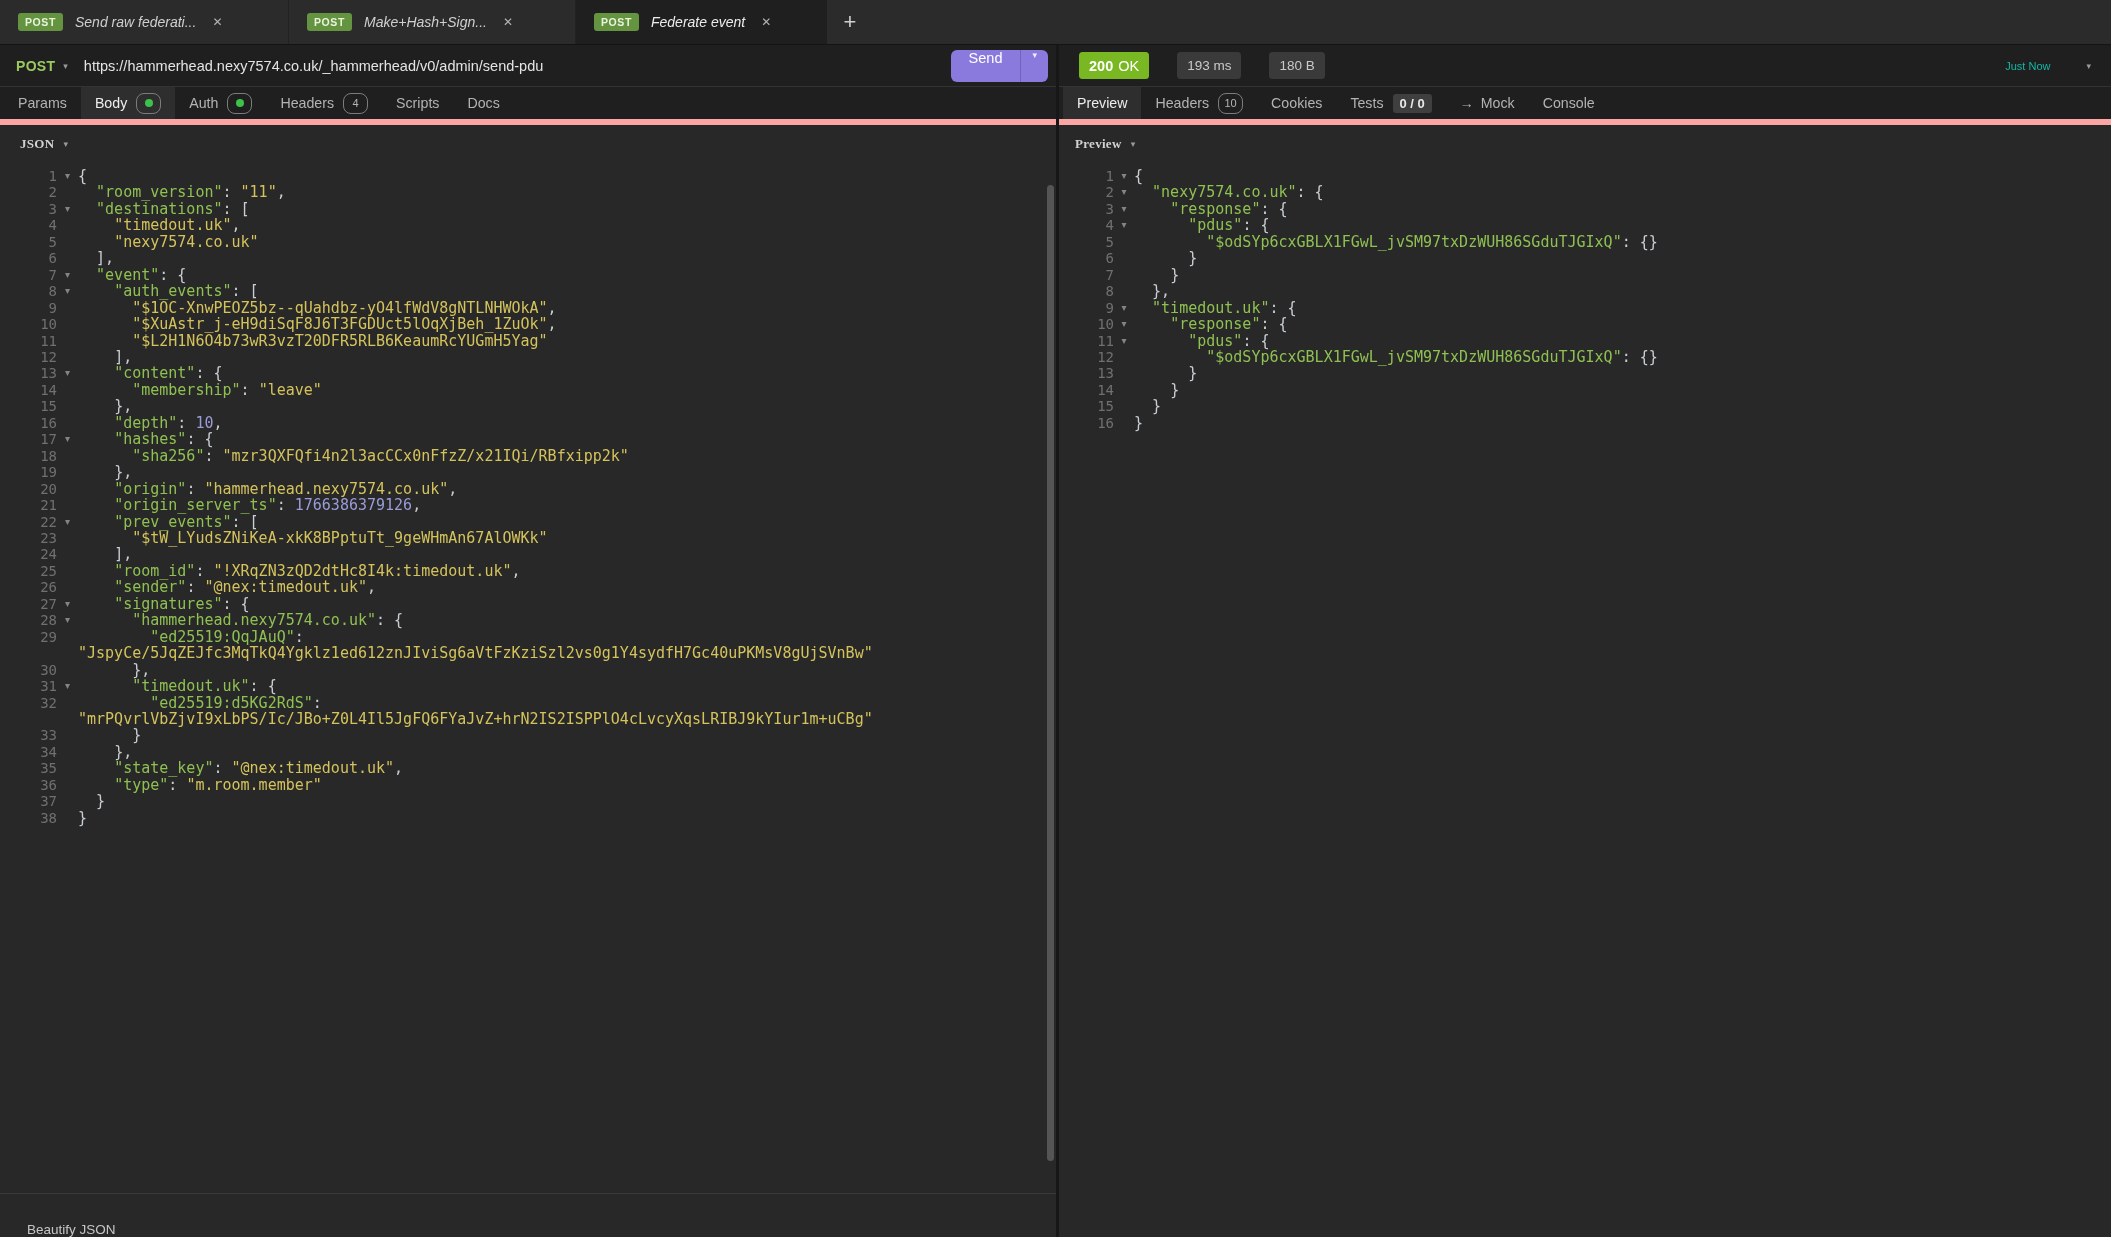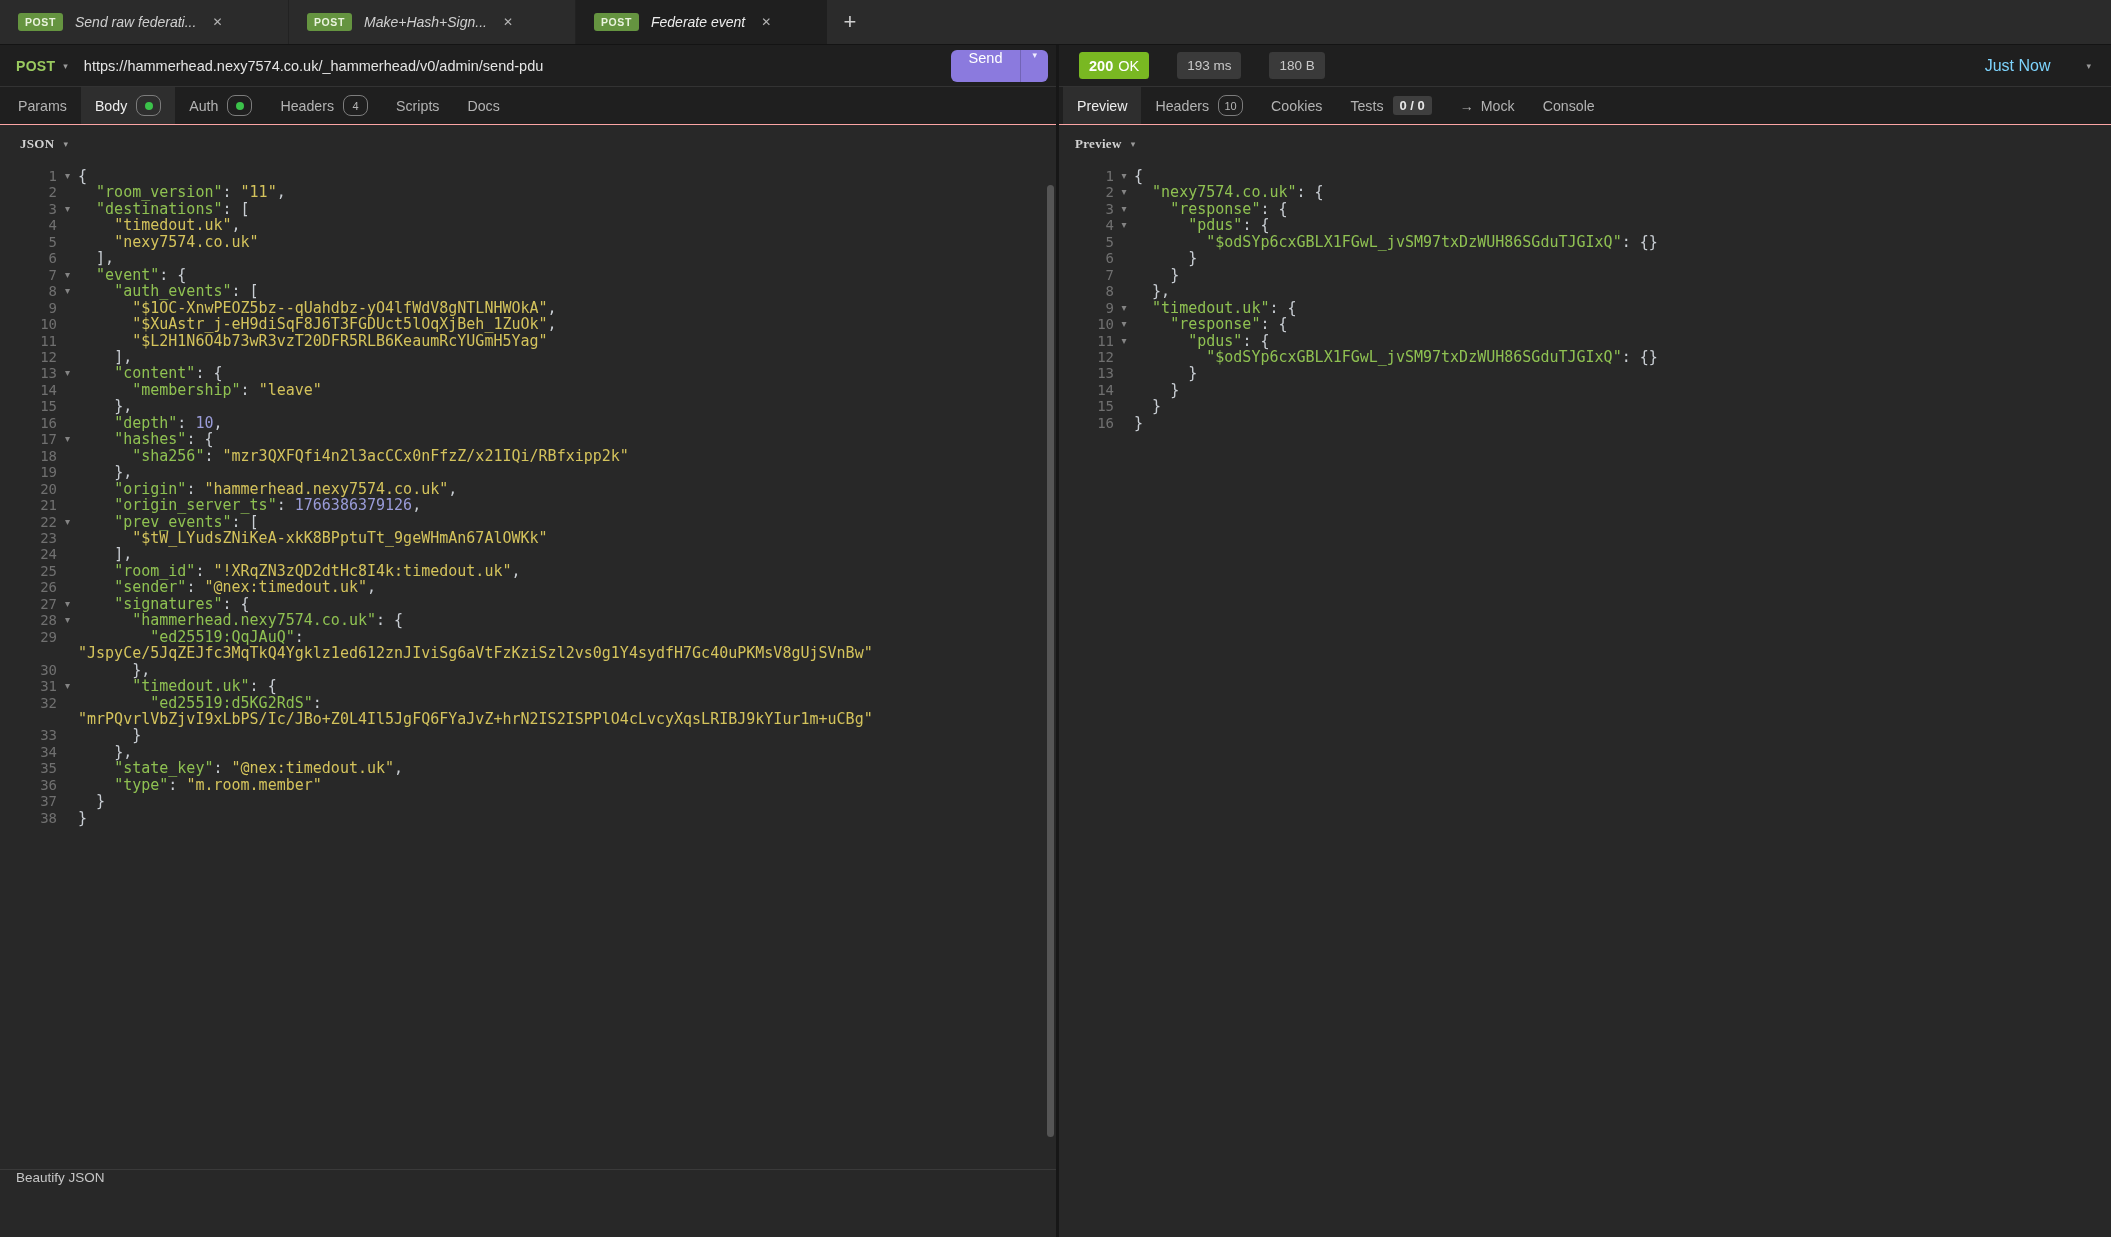--- a/index.html
+++ b/index.html
@@ -44,24 +44,24 @@
   .spacer { flex:1; }
   .send-btn { height:32px; background:#8b7ade; border-radius:6px; display:flex; align-items:flex-start; color:#ffffff; overflow:hidden; }
   .send-label { padding:0 18px; font-size:14.5px; }
   .send-sep { width:1px; height:33px; background:rgba(0,0,0,.18); }
   .send-caret { padding:0 11px; font-size:9px; color:#f0ecff; }
 
   .statusrow { padding:0 20px; gap:28px; }
   .status-badge { height:27px; background:#79b822; border-radius:3.5px; display:flex; align-items:center; padding:0 10px; color:#ffffff; font-size:14.5px; }
   .status-code { font-weight:bold; margin-right:5px; }
   .meta-badge { height:27px; background:#3a3a3a; border-radius:3.5px; display:flex; align-items:center; padding:0 10px; color:#c9c9c9; font-size:13.5px; }
-  .recency { color:#7dd3fc; font-size:16px; }
+  .recency { color:#14b8a6; font-size:11px; }
 
   
-  .subtabs { height:38px; flex:none; background:#1f1f1f; border-bottom:1px solid #fca5a5; display:flex; align-items:stretch; padding-left:4px; }
+  .subtabs { height:38px; flex:none; background:#1f1f1f; border-bottom:6px solid #fca5a5; display:flex; align-items:stretch; padding-left:4px; }
   .subtab { display:flex; align-items:center; gap:9px; padding:0 14px; font-size:14.2px; color:#b3b3b3; white-space:nowrap; }
   .subtab.active { background:#2e2e2e; color:#ededed; }
   .pill { min-width:25px; height:21px; border:1px solid #7c7c7c; border-radius:8px; display:flex; align-items:center; justify-content:center; padding:0 5px; }
   .pill .dot { width:8px; height:8px; border-radius:50%; background:#3bc24a; }
   .pill .cnt { font-size:11px; color:#b5b5b5; }
   .mini-badge { background:#3f3f3f; border-radius:3px; padding:2px 7px; font-size:13px; font-weight:bold; color:#e8e8e8; }
   .subtab .prefix { font-size:14px; color:#b3b3b3; margin-right:-2px; }
 
   
   .edtoolbar { height:38px; flex:none; background:#282828; display:flex; align-items:center; padding-left:20px; }
@@ -82,21 +82,21 @@
   .editor.req .fold { width:21px; }
   .editor.resp .fold { width:20px; }
   .code { flex:1; min-width:0; font-family:"DejaVu Sans Mono", monospace; font-size:15px; line-height:16.45px; white-space:pre-wrap; word-break:normal; overflow-wrap:normal; padding-right:12px; color:#c9ced4; }
   .tp { color:#c9ced4; }
   .tk { color:#8fc152; }
   .ts { color:#d4c35c; }
   .tn { color:#9a9cd8; }
   .scroll-thumb { position:absolute; right:2px; top:22px; width:7px; height:calc(100% - 54px); background:#555555; border-radius:4px; }
 
   
-  .footerbar { height:68px; flex:none; background:#282828; border-top:1px solid #3a3a3a; display:flex; align-items:flex-start; padding:0 16px; }
+  .footerbar { height:44px; flex:none; background:#282828; border-top:1px solid #3a3a3a; display:flex; align-items:flex-end; padding:0 27px; }
   .footer-btn { font-size:13.5px; color:#c6c6c6; }
   .filter-input { flex:1; background:transparent; border:none; outline:none; font-family:"Liberation Sans", sans-serif; font-size:14px; color:#dddddd; }
   .filter-input::placeholder { color:#a8a8a8; opacity:1; }
   .help-circle { width:17px; height:17px; border-radius:50%; background:#d0d0d0; color:#252525; font-size:11px; font-weight:bold; display:flex; align-items:center; justify-content:center; flex:none; }
 </style>
 </head>
 <body>
 
 <div class="app">
 

